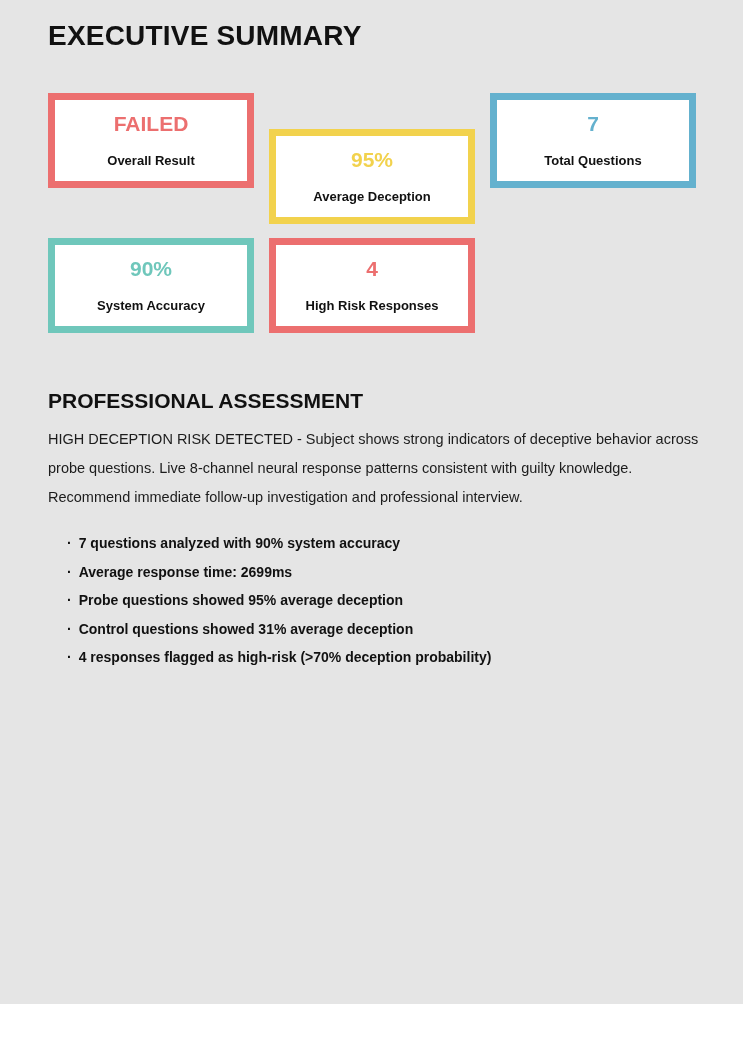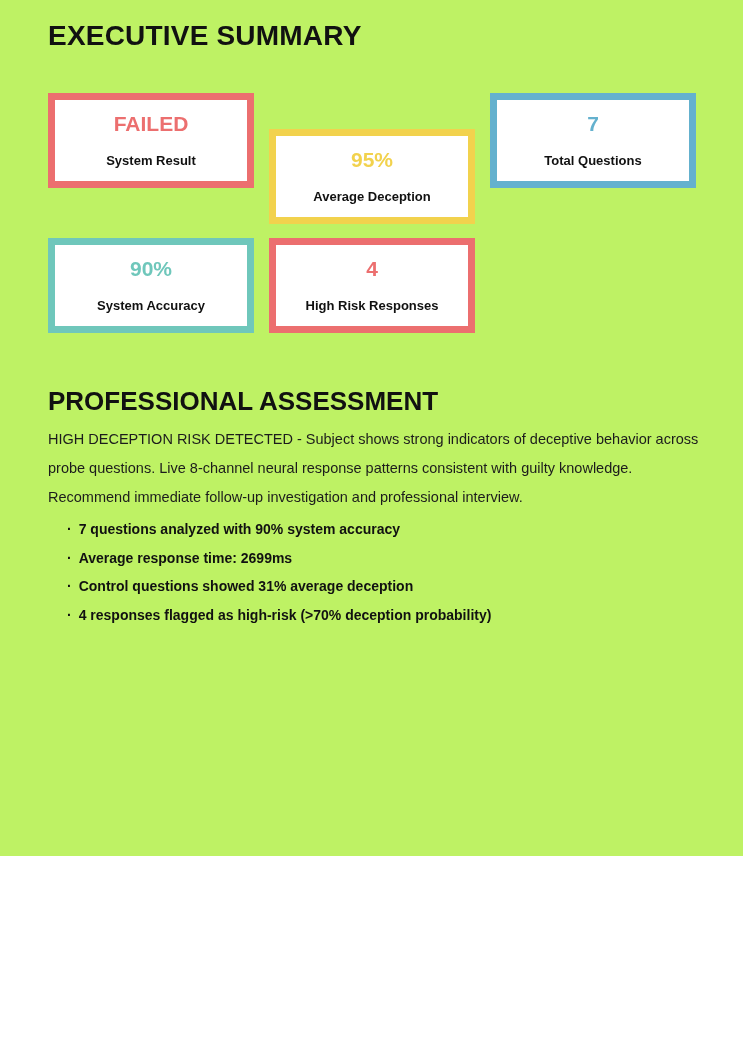--- a/index.html
+++ b/index.html
@@ -4,22 +4,22 @@
 <style>
   * { margin: 0; padding: 0; box-sizing: border-box; }
   html, body { background: #ffffff; }
   body {
     font-family: "Liberation Sans", sans-serif;
     color: #1a1a1a;
   }
   .page {
     position: relative;
     width: 743px;
-    height: 856px;
-    background: #bef264;
+    height: 1004px;
+    background: #e5e5e5;
     overflow: hidden;
   }
   .page-title {
     padding: 19px 48px 0 48px;
     font-size: 28px;
     font-weight: bold;
     letter-spacing: 0.2px;
     color: #111111;
     line-height: 33px;
   }
@@ -47,37 +47,37 @@
     line-height: 22px;
   }
   .metric-label {
     font-size: 13px;
     font-weight: bold;
     color: #111111;
     line-height: 14px;
   }
   .section-heading {
     margin: 56px 48px 0 48px;
-    font-size: 26px;
+    font-size: 21px;
     font-weight: bold;
     color: #111111;
     line-height: 24px;
   }
   .section-heading.findings {
     margin-top: 30px;
   }
   .assessment-body {
     margin: 12px 48px 0 48px;
     width: 652px;
     font-size: 14.5px;
     line-height: 29px;
     color: #1c1c1c;
   }
   .findings-list {
-    margin: 8px 48px 0 67px;
+    margin: 22px 48px 0 67px;
     list-style: none;
   }
   .findings-list li {
     font-size: 14px;
     font-weight: bold;
     color: #111111;
     line-height: 18px;
     margin-bottom: 10.5px;
   }
   .findings-list li::before {
@@ -97,21 +97,21 @@
 <body>
 
 <div class="page">
 
   <h1 class="page-title">EXECUTIVE SUMMARY</h1>
 
   <div class="metrics-grid">
 
     <div class="metric-card" style="border-color: rgb(236, 111, 111);">
       <div class="metric-value" style="color: rgb(236, 111, 111);">FAILED</div>
-      <div class="metric-label">System Result</div>
+      <div class="metric-label">Overall Result</div>
     </div>
 
     <div class="metric-card" style="border-color: rgb(242, 210, 77); margin-top: 36px;">
       <div class="metric-value" style="color: rgb(242, 210, 77);">95%</div>
       <div class="metric-label">Average Deception</div>
     </div>
 
     <div class="metric-card" style="border-color: rgb(100, 177, 206);">
       <div class="metric-value" style="color: rgb(100, 177, 206);">7</div>
       <div class="metric-label">Total Questions</div>
@@ -132,20 +132,21 @@
 
   <section>
     <h2 class="section-heading">PROFESSIONAL ASSESSMENT</h2>
     <p class="assessment-body">HIGH DECEPTION RISK DETECTED - Subject shows strong indicators of deceptive behavior across probe questions. Live 8-channel neural response patterns consistent with guilty knowledge. Recommend immediate follow-up investigation and professional interview.</p>
   </section>
 
   <section>
     <ul class="findings-list">
       <li>7 questions analyzed with 90% system accuracy</li>
       <li>Average response time: 2699ms</li>
+      <li>Probe questions showed 95% average deception</li>
       <li>Control questions showed 31% average deception</li>
       <li>4 responses flagged as high-risk (&gt;70% deception probability)</li>
     </ul>
   </section>
 
   <div class="page-footer">Page 2 of 4</div>
 
 </div>
 
 </body></html>

